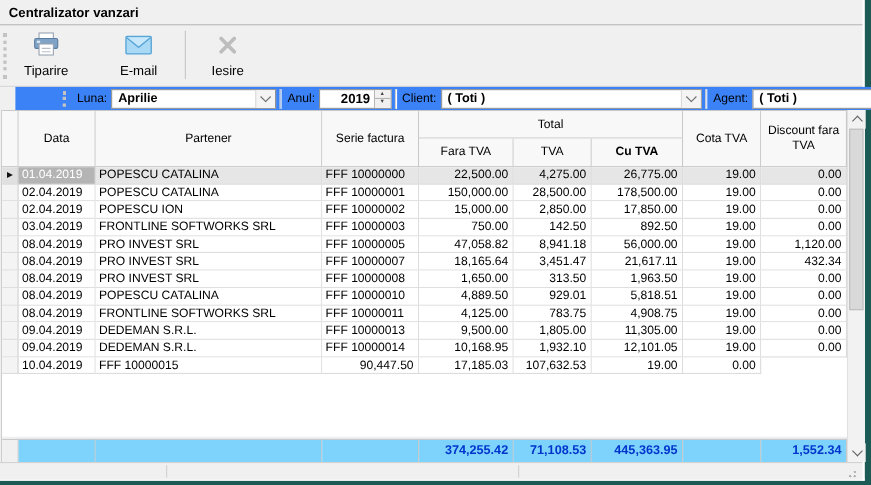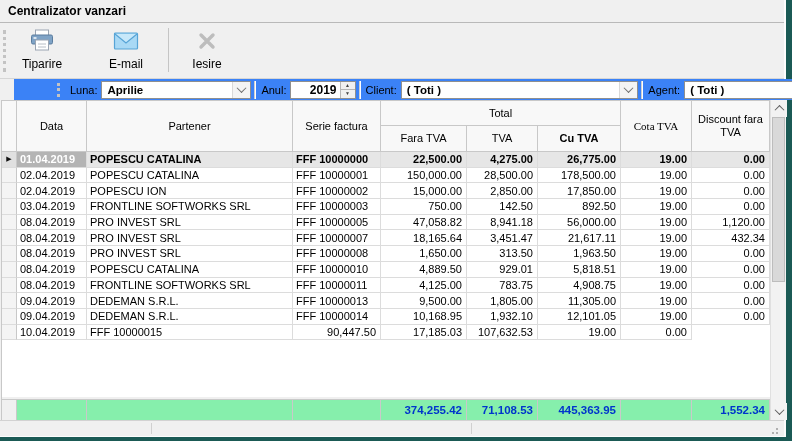--- a/index.html
+++ b/index.html
@@ -54,36 +54,36 @@
     display:flex;align-items:center;justify-content:center;text-align:center;
     font-size:11px;color:#000;line-height:1.15;box-sizing:border-box;}
   .h-sel{grid-column:1;grid-row:1/3;}
   .h-data{grid-column:2;grid-row:1/3;}
   .h-part{grid-column:3;grid-row:1/3;}
   .h-serie{grid-column:4;grid-row:1/3;}
   .h-total{grid-column:5/8;grid-row:1;}
   .h-fara{grid-column:5;grid-row:2;}
   .h-tva{grid-column:6;grid-row:2;}
   .h-cu{grid-column:7;grid-row:2;font-weight:bold;}
-  .h-cota{grid-column:8;grid-row:1/3;font-family:Liberation Serif, serif;}
+  .h-cota{grid-column:8;grid-row:1/3;}
   .h-disc{grid-column:9;grid-row:1/3;padding:0 4px;}
   .grid-body{background:#fff;}
   .grid-row{height:15.7px;}
   .cell{border-right:1px solid #dcdcdc;border-bottom:1px solid #dcdcdc;box-sizing:border-box;
     font-size:11px;color:#000;display:flex;align-items:center;overflow:hidden;white-space:nowrap;background:#fff;}
   .c-sel{background:#f4f4f4;border-right:1px solid #c8c8c8;justify-content:center;font-size:7px;color:#111;}
   .c-left{justify-content:flex-start;padding-left:3px;}
   .c-right{justify-content:flex-end;padding-right:4px;}
-  .grid-row.selected .cell{background:#e6e6e6;font-weight:bold;}
+  .grid-row.selected .cell{background:#e6e6e6;}
   .grid-row.selected .c-date{background:#b4b4b4;color:#ffffff;}
   .grid-row.selected .c-sel{background:#e0e0e0;}
   .grid-filler{flex:1;background:#fff;}
   .totals-gap{height:2px;background:#f0f0f0;}
   .totals-row{height:21px;}
-  .tcell{background:#86efac;border-right:1px solid #c9c9c9;border-top:1px solid #c9c9c9;box-sizing:border-box;
+  .tcell{background:#7dd3fc;border-right:1px solid #c9c9c9;border-top:1px solid #c9c9c9;box-sizing:border-box;
     display:flex;align-items:center;justify-content:flex-end;padding-right:4px;
     font-size:11.5px;font-weight:bold;color:#0035cc;white-space:nowrap;}
   .tcell.t-sel{background:#f0f0f0;}
   
   .vscroll{position:absolute;right:0;top:0;width:16px;height:320px;background:#f2f2f2;border-left:1px solid #e0e0e0;box-sizing:border-box;}
   .vs-btn{position:absolute;left:0;width:16px;height:17px;background:#f2f2f2;display:flex;align-items:center;justify-content:center;}
   .vs-up{top:0;}
   .vs-down{bottom:0;}
   .vs-chev-up{width:6px;height:6px;border-left:1.6px solid #5f5f5f;border-top:1.6px solid #5f5f5f;transform:rotate(45deg) translate(1px,1px);}
   .vs-chev-down{width:6px;height:6px;border-left:1.6px solid #5f5f5f;border-bottom:1.6px solid #5f5f5f;transform:rotate(-45deg) translate(1px,-1px);}

